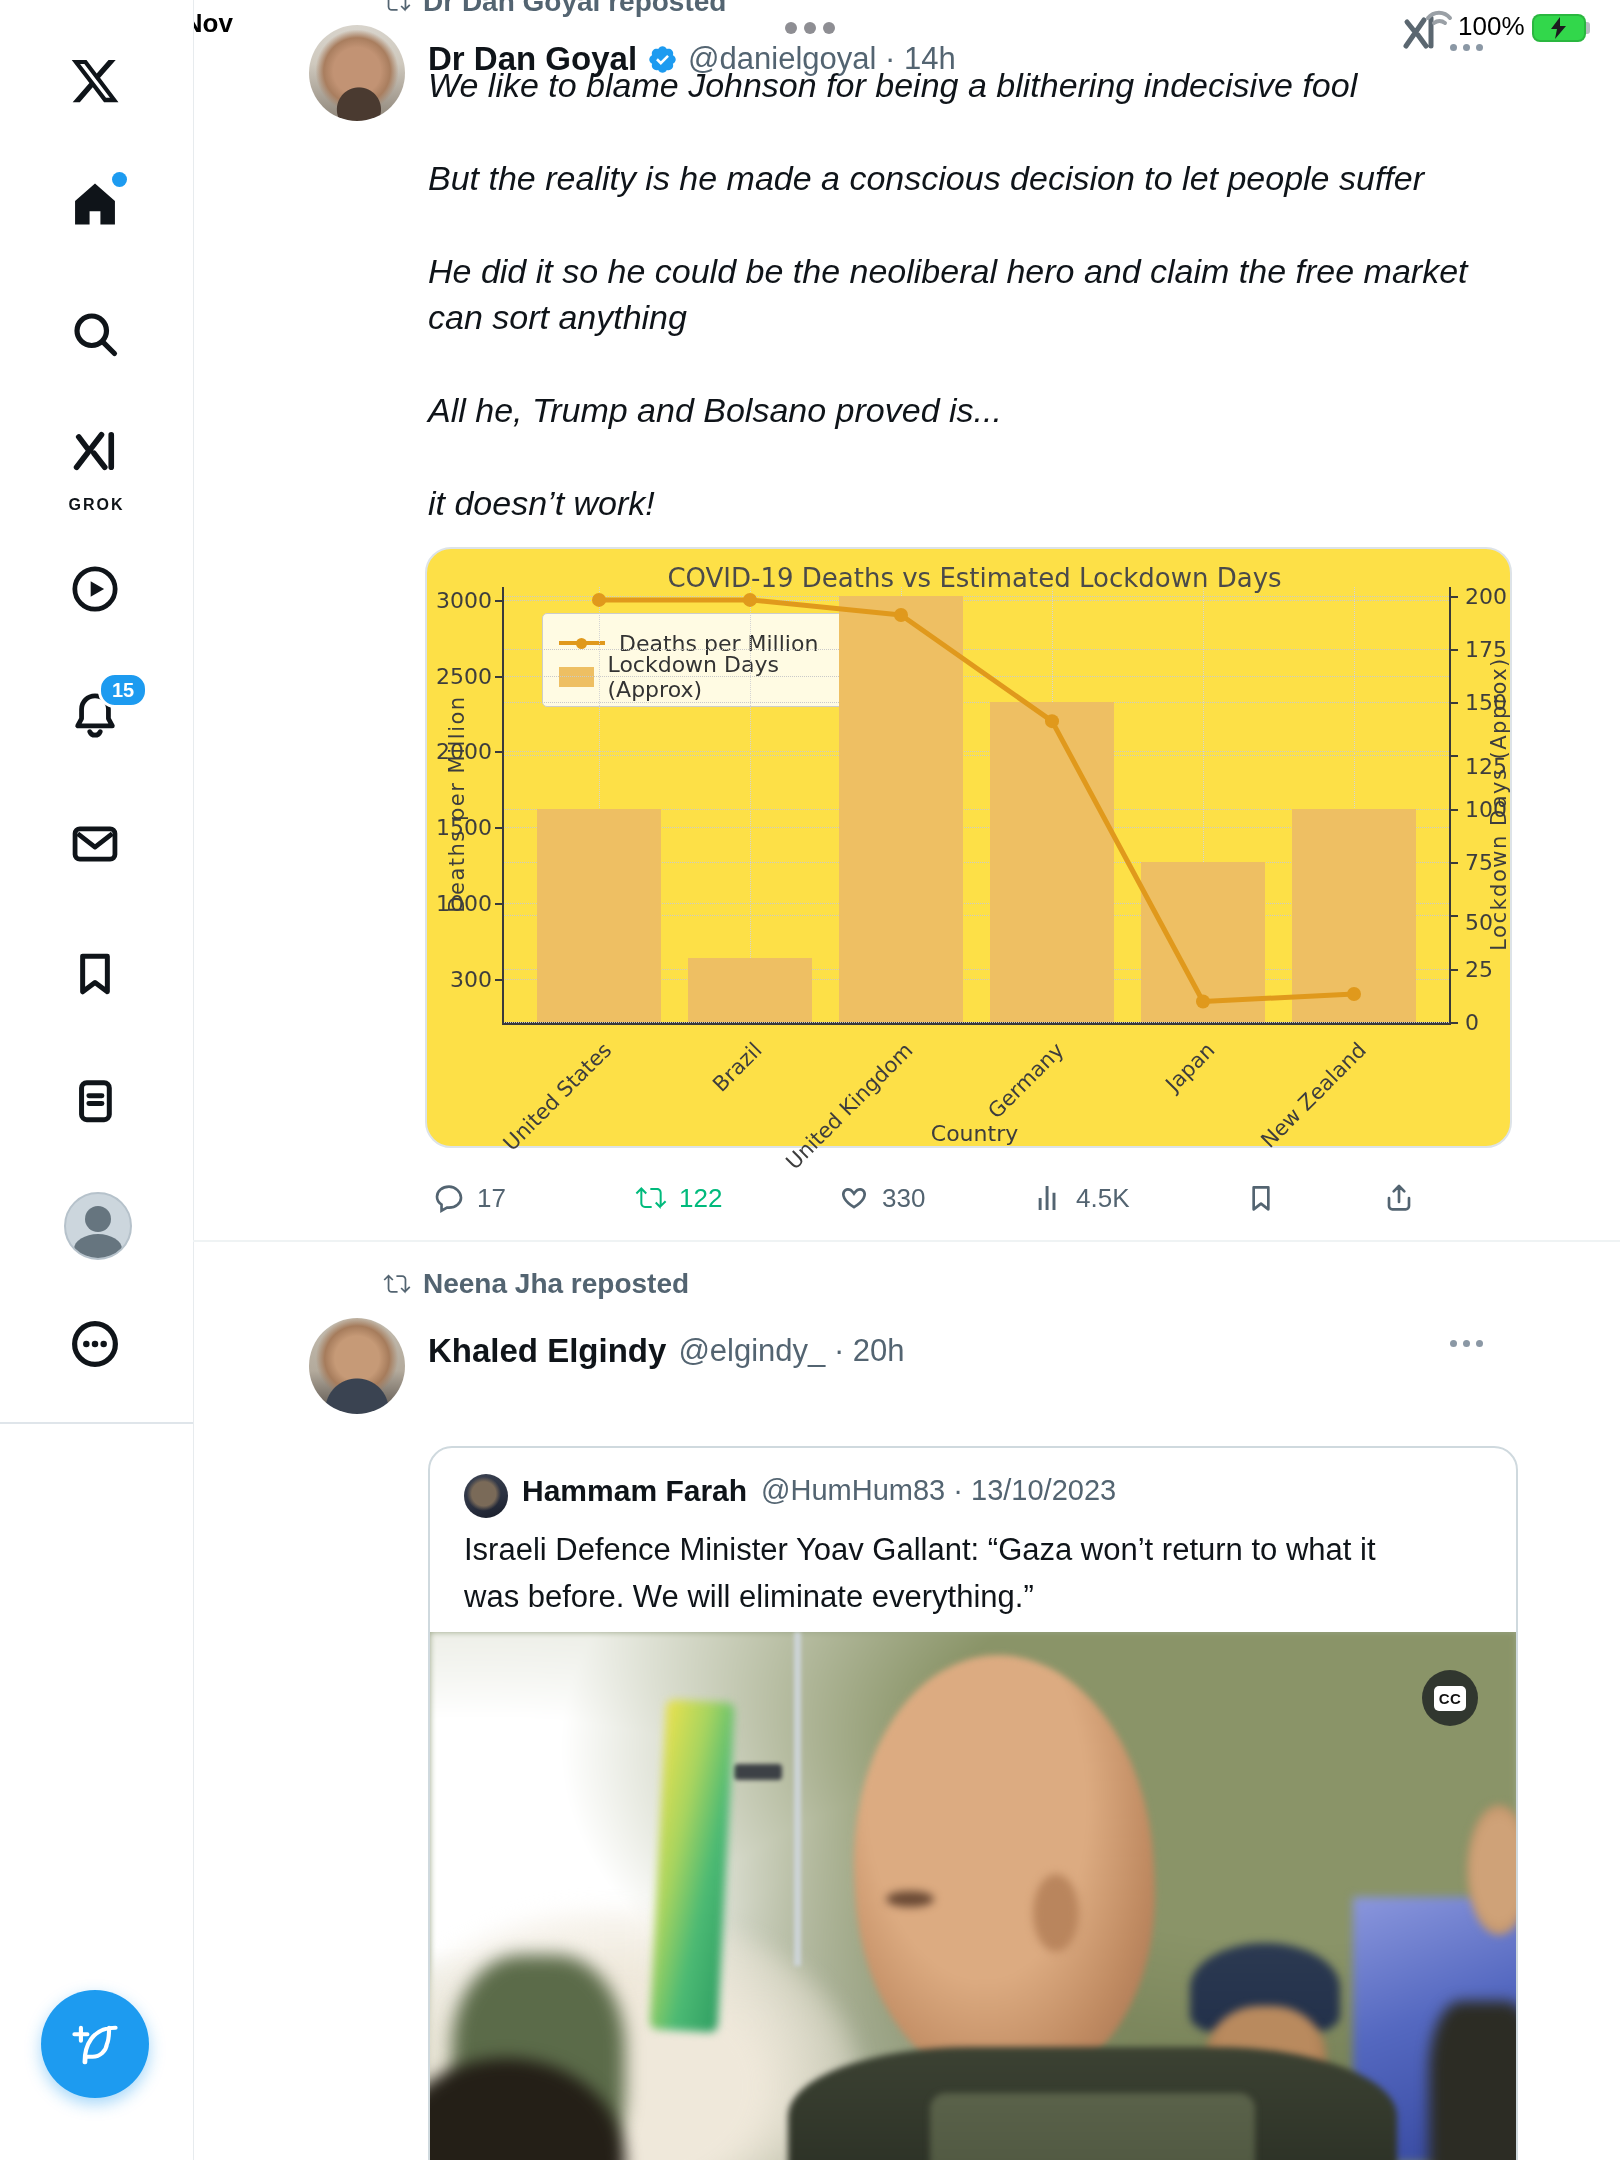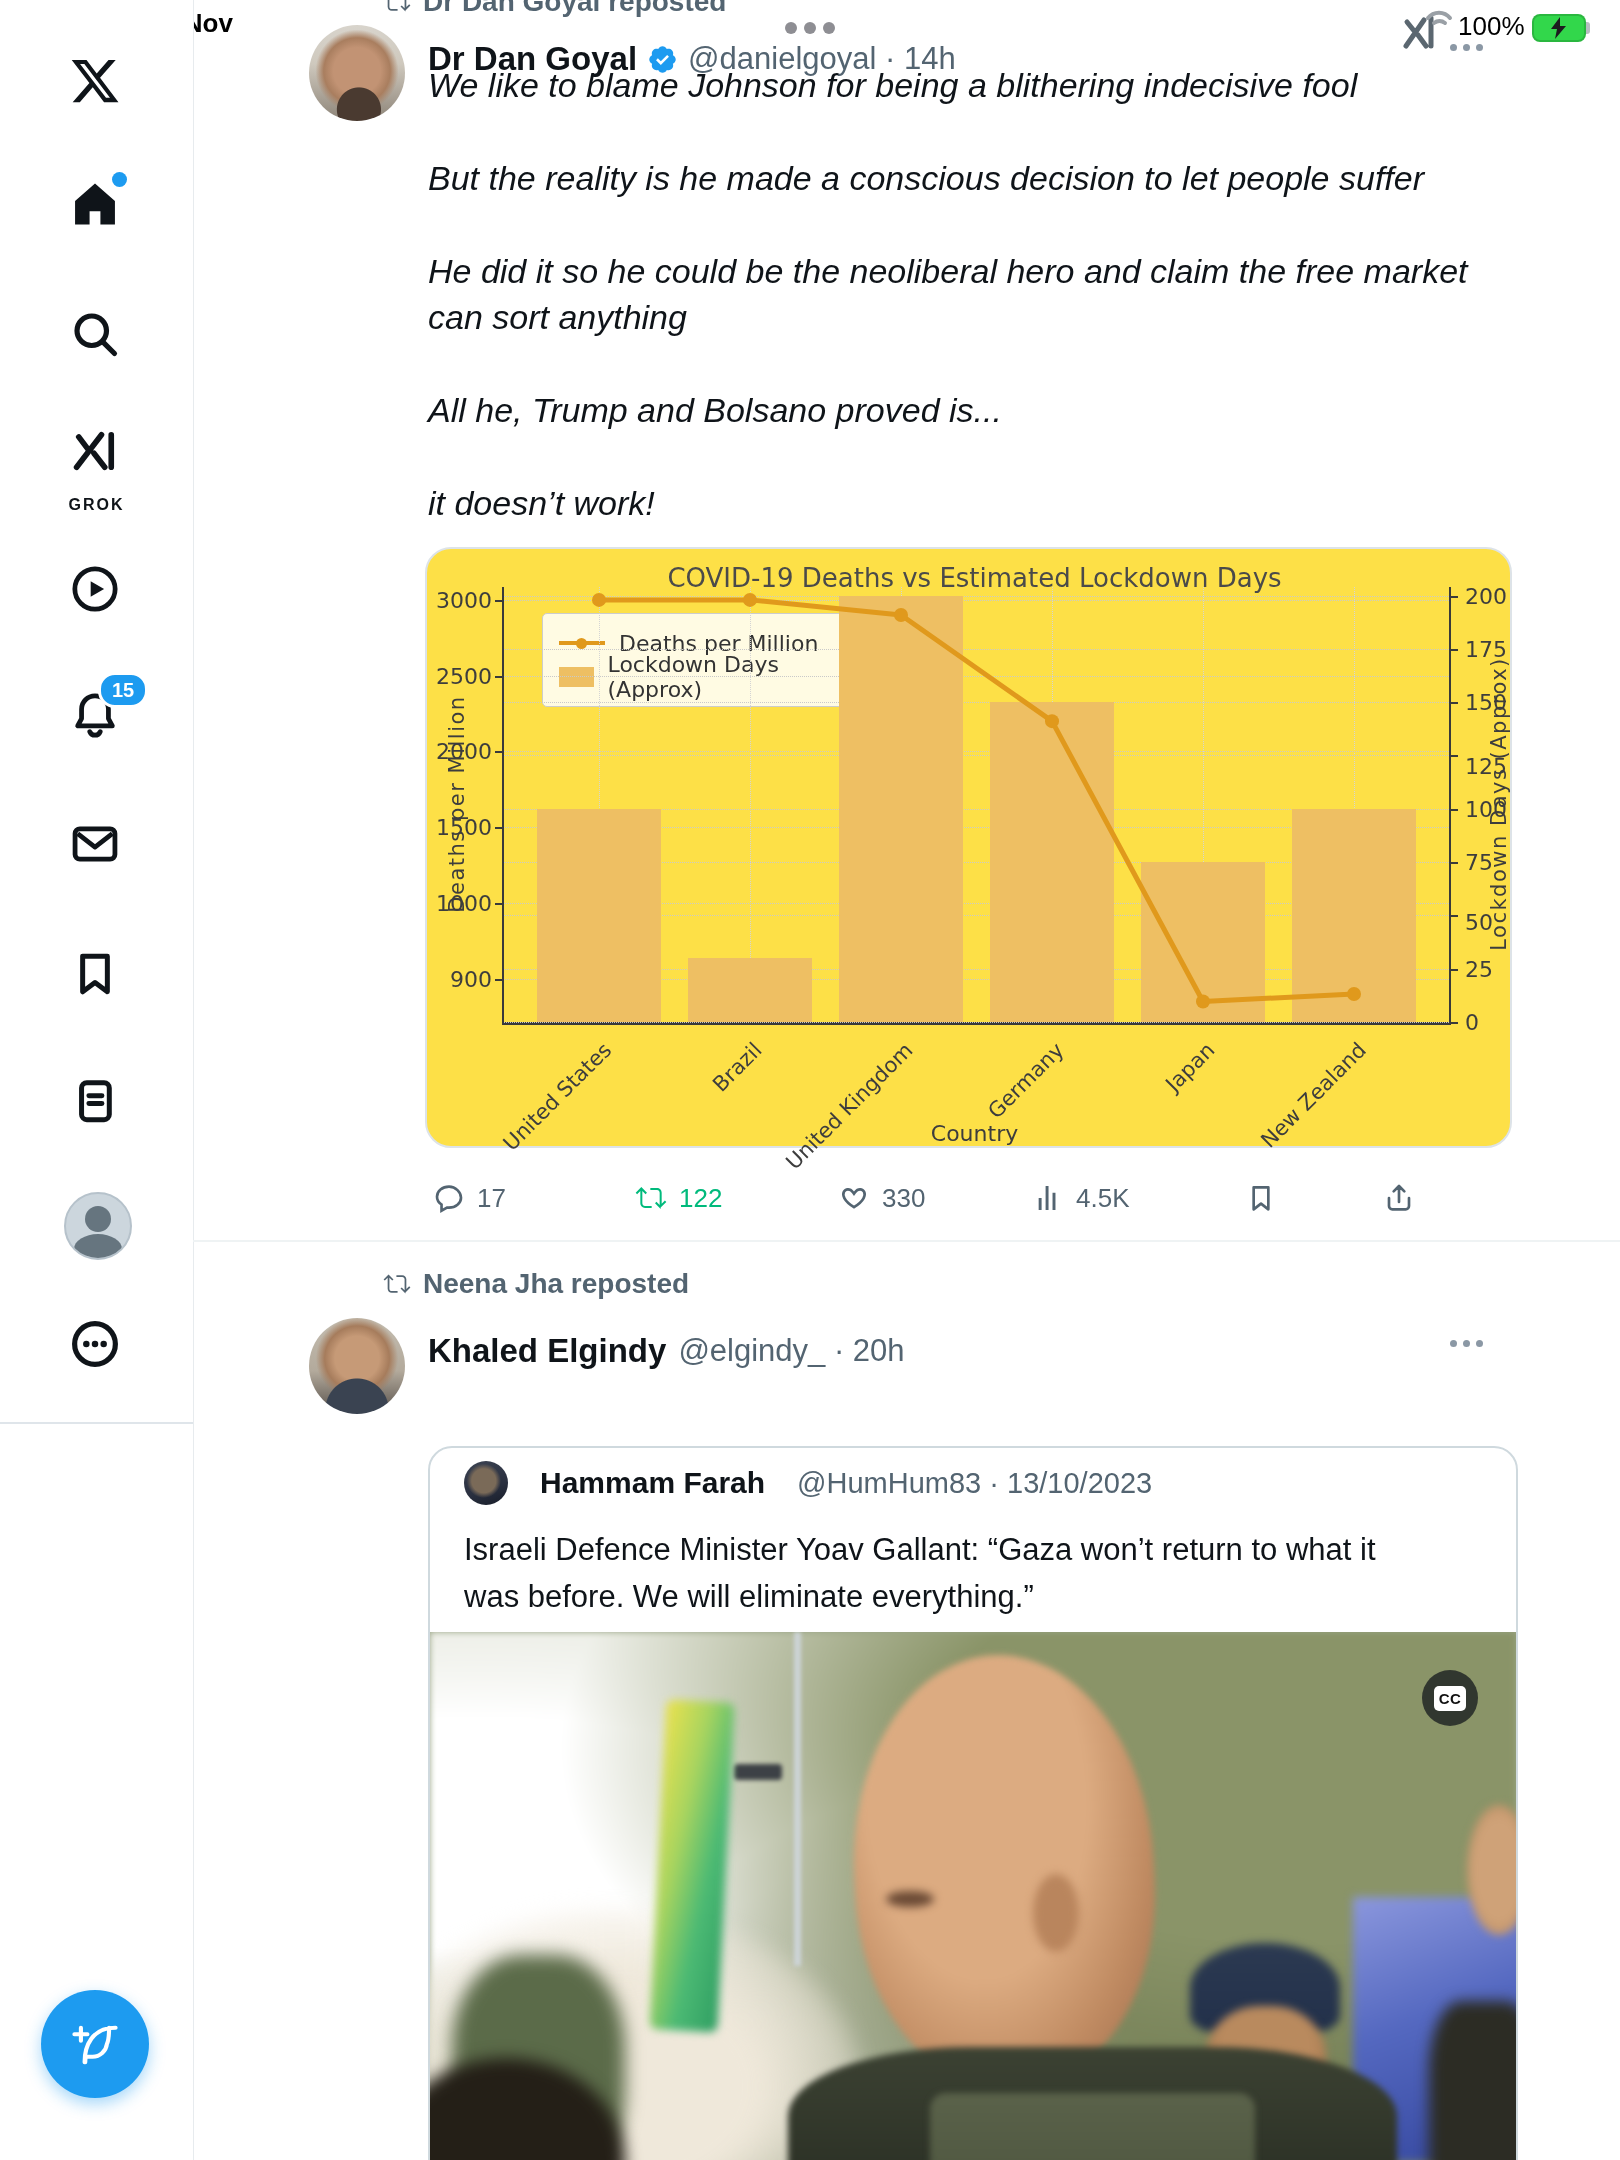--- a/index.html
+++ b/index.html
@@ -295,21 +295,21 @@
         <div class="grid-h" style="top: 12.8833px;"></div>
         <div class="grid-h" style="top: 435px;"></div>
         <div class="grid-h" style="top: 381.691px;"></div>
         <div class="grid-h" style="top: 328.382px;"></div>
         <div class="grid-h" style="top: 275.074px;"></div>
         <div class="grid-h" style="top: 221.765px;"></div>
         <div class="grid-h" style="top: 168.456px;"></div>
         <div class="grid-h" style="top: 115.147px;"></div>
         <div class="grid-h" style="top: 61.8382px;"></div>
         <div class="grid-h" style="top: 8.52941px;"></div>
-        <div class="tickL" style="top: 391.803px;">900</div>
+        <div class="tickL" style="top: 391.803px;">300</div>
         <div class="markL" style="top: 391.803px;"></div>
         <div class="tickL" style="top: 316.019px;">1000</div>
         <div class="markL" style="top: 316.019px;"></div>
         <div class="tickL" style="top: 240.235px;">1500</div>
         <div class="markL" style="top: 240.235px;"></div>
         <div class="tickL" style="top: 164.451px;">2000</div>
         <div class="markL" style="top: 164.451px;"></div>
         <div class="tickL" style="top: 88.6672px;">2500</div>
         <div class="markL" style="top: 88.6672px;"></div>
         <div class="tickL" style="top: 12.8833px;">3000</div>
@@ -422,21 +422,21 @@
     <span class="meta">@elgindy_ · 20h</span>
   </div>
   <div class="abs more-dots" style="left:1450px;top:1340px">
       <i></i>
       <i></i>
       <i></i>
     </div>
 
 
   <div class="abs" id="quote-card">
-    <div style="position:absolute;left:34px;top:13px;display:flex;align-items:center;gap:32px">
+    <div style="position:absolute;left:34px;top:26px;display:flex;gap:14px">
       <div class="avatar av3" style="width:44px;height:44px"></div>
       <span class="q-name">Hammam Farah</span>
       <span class="q-meta">@HumHum83 · 13/10/2023</span>
     </div>
     <div class="q-text">Israeli Defence Minister Yoav Gallant: “Gaza won’t return to what it was before. We will eliminate everything.”</div>
 
     <div id="video">
       <div class="layer v-bg"></div>
       <div class="layer v-bright"></div>
       <div class="layer v-pole"></div>

